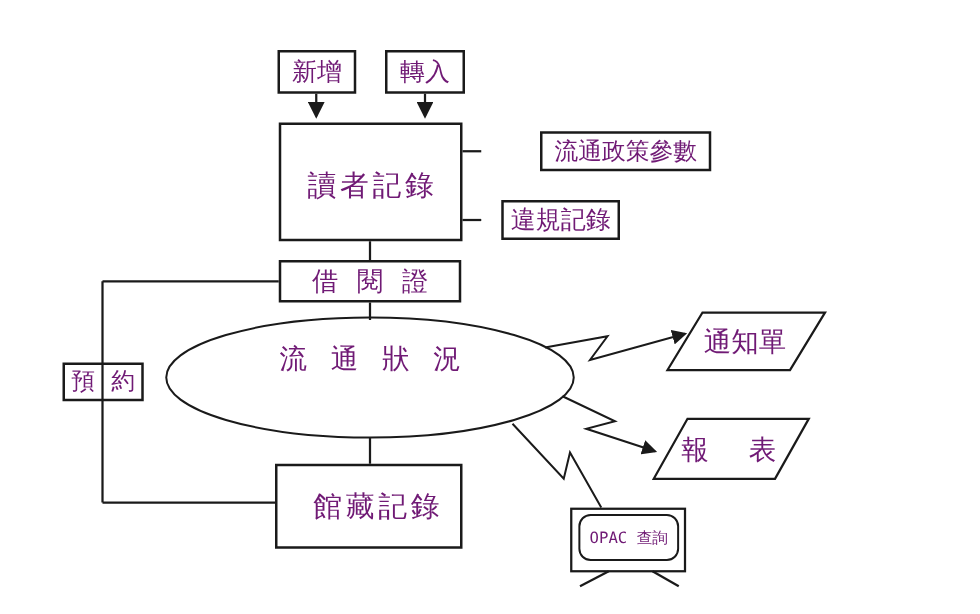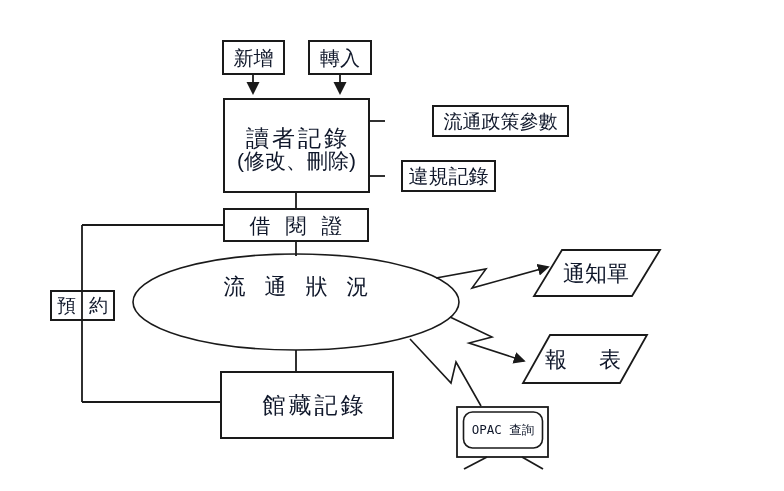--- a/index.html
+++ b/index.html
@@ -1,21 +1,21 @@
 <!DOCTYPE html>
 <html><head>
 <meta charset="utf-8">
 <style>
   html,body{margin:0;padding:0;background:#fff;}
   #canvas{
     position:relative;
     width:784px;height:491px;
     background:#fff;
     font-family:"Liberation Sans","DejaVu Sans",sans-serif;
-    color:#0f172a;
+    color:#701a75;
     overflow:hidden;
     text-align:right;
   }
   #wires{position:absolute;left:0;top:0;width:784px;height:491px;}
   .node{
     position:absolute;
     display:flex;align-items:center;justify-content:center;
     border:2px solid #1a1a1a;
     background:transparent;
     box-sizing:border-box;
@@ -70,32 +70,31 @@
       <line x1="522" y1="457" x2="543" y2="469" stroke="#1a1a1a" stroke-width="1.8"></line>
     </g>
   </svg>
 
   <div class="node" style="left:222px;top:40px;width:63px;height:35px;font-size:20px;">新增</div>
 
   <div class="node" style="left:308px;top:40px;width:64px;height:35px;font-size:20px;">轉入</div>
 
   <div class="node col" style="left:223px;top:98px;width:147px;height:95px;font-size:23px;padding-top:6px;">
     <div style="letter-spacing:3px;padding-left:3px;">讀者記錄</div>
-    <div style="font-size:21px;">(修改、刪除)</div>
   </div>
 
   <div class="node" style="left:385px;top:105px;width:137px;height:32px;font-size:19px;margin-left:47px;">流通政策參數</div>
 
   <div class="node" style="left:401px;top:160px;width:95px;height:32px;font-size:20px;">違規記錄</div>
 
   <div class="node" style="left:223px;top:208px;width:146px;height:34px;font-size:21px;letter-spacing:15px;padding-left:15px;">借閱證</div>
 
   <div class="node" style="left:50px;top:290px;width:65px;height:31px;font-size:19px;letter-spacing:13px;padding-left:13px;">預約</div>
 
-  <div class="node" style="left:220px;top:371px;width:174px;height:68px;font-size:23px;letter-spacing:3px;padding-left:15px;">館藏記錄</div>
+  <div class="node" style="left:220px;top:371px;width:150px;height:68px;font-size:23px;letter-spacing:3px;padding-left:15px;">館藏記錄</div>
 
   <div class="label" style="left:134px;top:274px;width:324px;height:26px;font-size:22px;letter-spacing:19px;padding-left:19px;">流通狀況</div>
 
   <div class="label" style="left:540px;top:262px;width:112px;height:24px;font-size:22px;">通知單</div>
   <div class="label" style="left:527px;top:348px;width:112px;height:24px;font-size:22px;letter-spacing:32px;padding-left:32px;">報表</div>
 
   <div class="label" style="left:463px;top:421px;width:80px;height:18px;font-size:12.5px;font-family:'DejaVu Sans Mono','Liberation Mono',monospace;">OPAC 查詢</div>
 
 </div>
 

